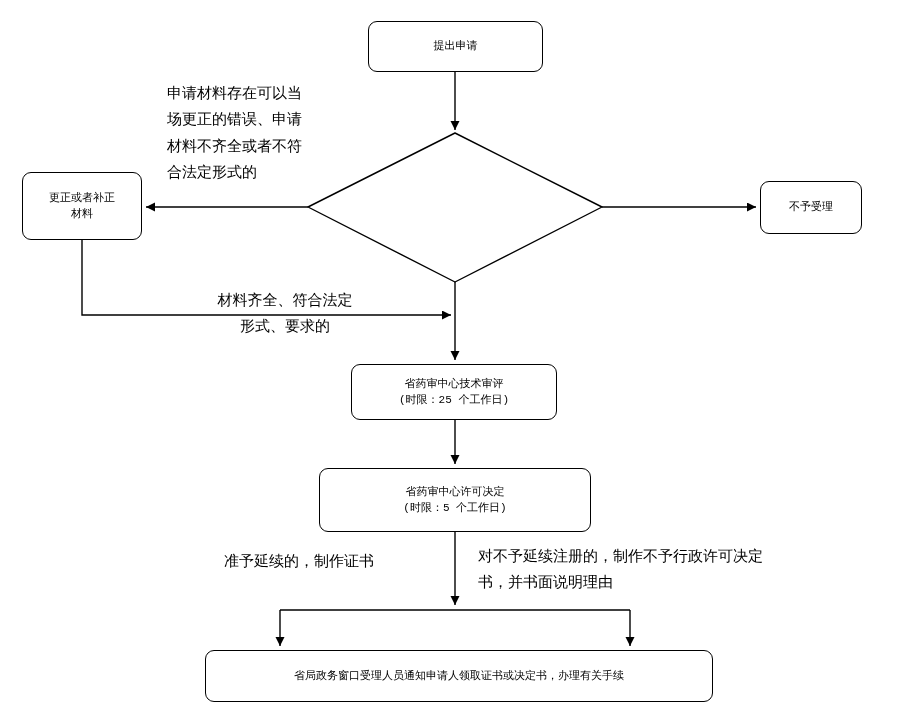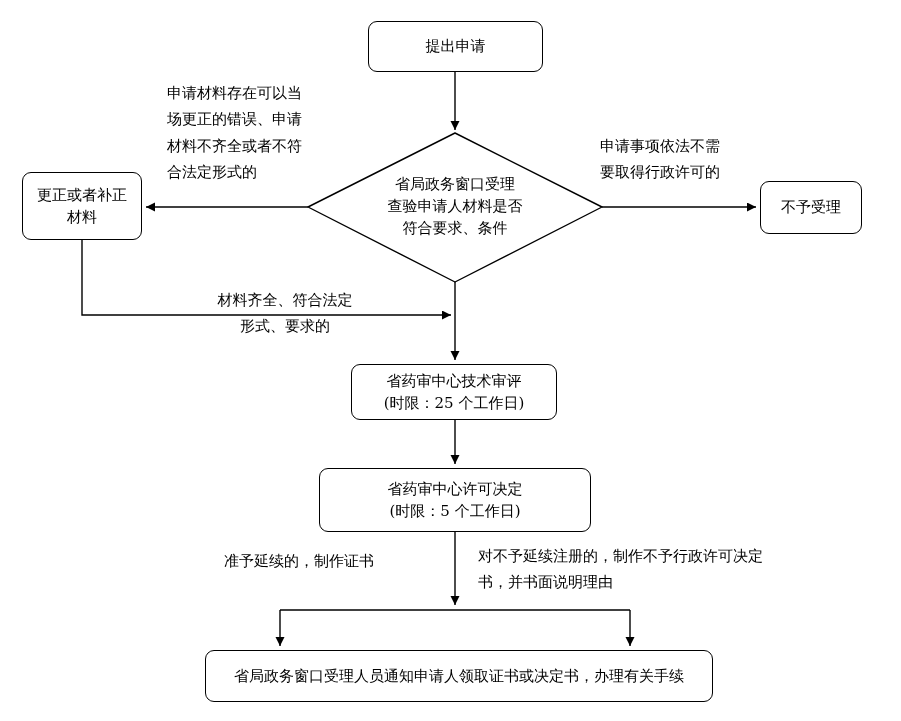--- a/index.html
+++ b/index.html
@@ -33,23 +33,24 @@
   .node {
     position: absolute;
     background: #ffffff;
     border: 1.5px solid #000000;
     border-radius: 9px;
     display: flex;
     align-items: center;
     justify-content: center;
     text-align: center;
     white-space: pre-line;
-    font-size: 15px;
+    font-size: 11px;
     line-height: 1.5;
     padding: 2px 12px;
+    font-family: Liberation Mono, monospace;
   }
   .decision-text {
     position: absolute;
     font-size: 15px;
     line-height: 1.45;
     text-align: center;
     white-space: pre-line;
   }
   .flabel {
     position: absolute;
@@ -80,44 +81,39 @@
     <line x1="455" y1="282" x2="455" y2="360" marker-end="url(#arr)"></line>
     <line x1="455" y1="420" x2="455" y2="464" marker-end="url(#arr)"></line>
     <line x1="455" y1="532" x2="455" y2="605" marker-end="url(#arr)"></line>
     <line x1="280" y1="610" x2="630" y2="610"></line>
     <line x1="280" y1="610" x2="280" y2="646" marker-end="url(#arr)"></line>
     <line x1="630" y1="610" x2="630" y2="646" marker-end="url(#arr)"></line>
   </svg>
 
   <div class="node" style="left:368px; top:21px; width:175px; height:51px;">提出申请</div>
 
-  <div class="decision-text" style="left:350px; top:174px; width:210px;">省局政务窗口受理
-查验申请人材料是否
-符合要求、条件</div>
 
   <div class="node" style="left:760px; top:181px; width:102px; height:53px;">不予受理</div>
 
   <div class="node" style="left:22px; top:172px; width:120px; height:68px;">更正或者补正
 材料</div>
 
   <div class="node" style="left:351px; top:364px; width:206px; height:56px;">省药审中心技术审评
 (时限：25 个工作日)</div>
 
   <div class="node" style="left:319px; top:468px; width:272px; height:64px;">省药审中心许可决定
 (时限：5 个工作日)</div>
 
   <div class="node" style="left:205px; top:650px; width:508px; height:52px;">省局政务窗口受理人员通知申请人领取证书或决定书，办理有关手续</div>
 
   <div class="flabel" style="left:167px; top:80px; width:170px;">申请材料存在可以当
 场更正的错误、申请
 材料不齐全或者不符
 合法定形式的</div>
 
-  <div class="flabel" style="left:600px; top:133px; width:160px;">申请事项依法不需
-要取得行政许可的</div>
 
   <div class="flabel center" style="left:200px; top:255px; width:170px;margin-top:32px;">材料齐全、符合法定
 形式、要求的</div>
 
 
   <div class="flabel" style="left:224px; top:548px;">准予延续的，制作证书</div>
 
   <div class="flabel" style="left:478px; top:543px; width:300px;">对不予延续注册的，制作不予行政许可决定
 书，并书面说明理由</div>
 

